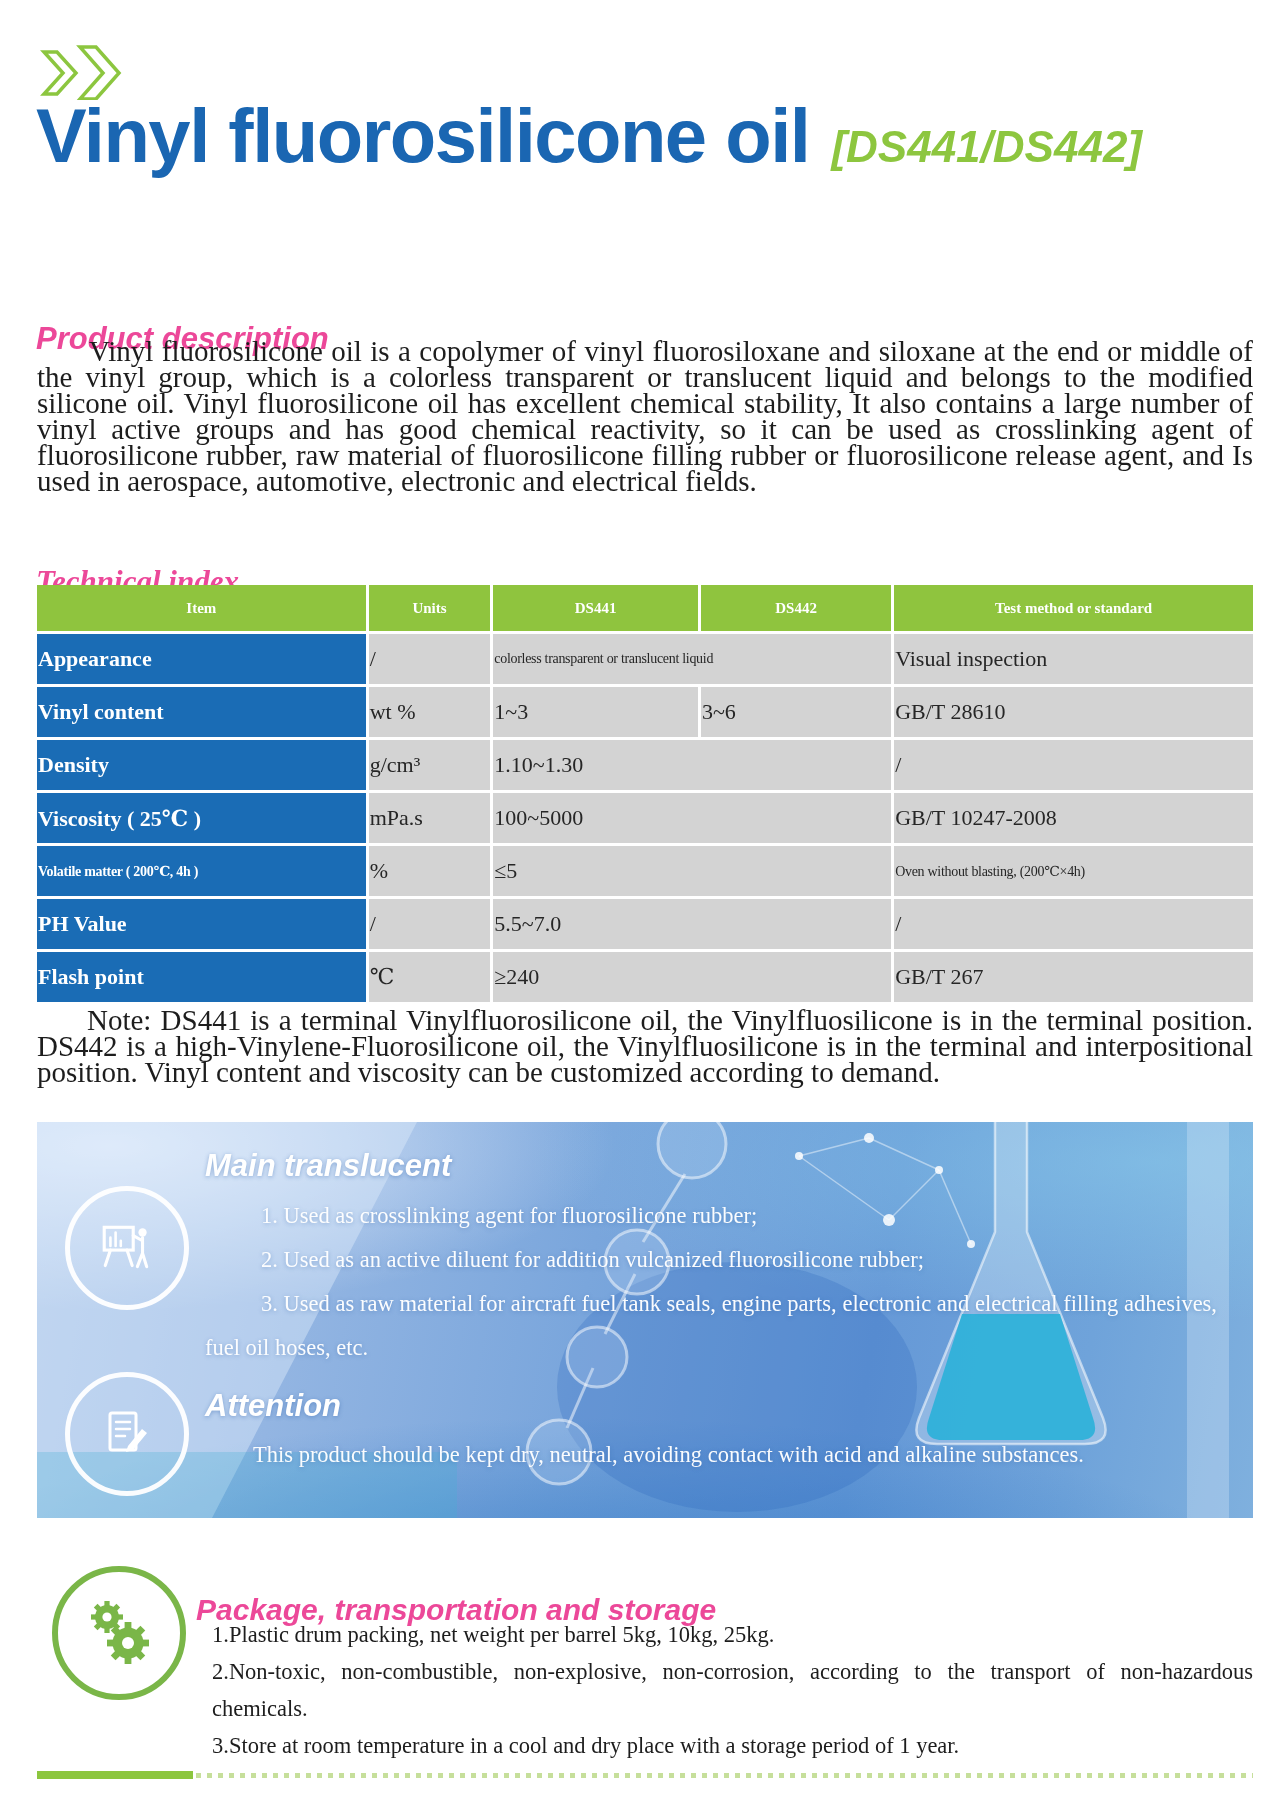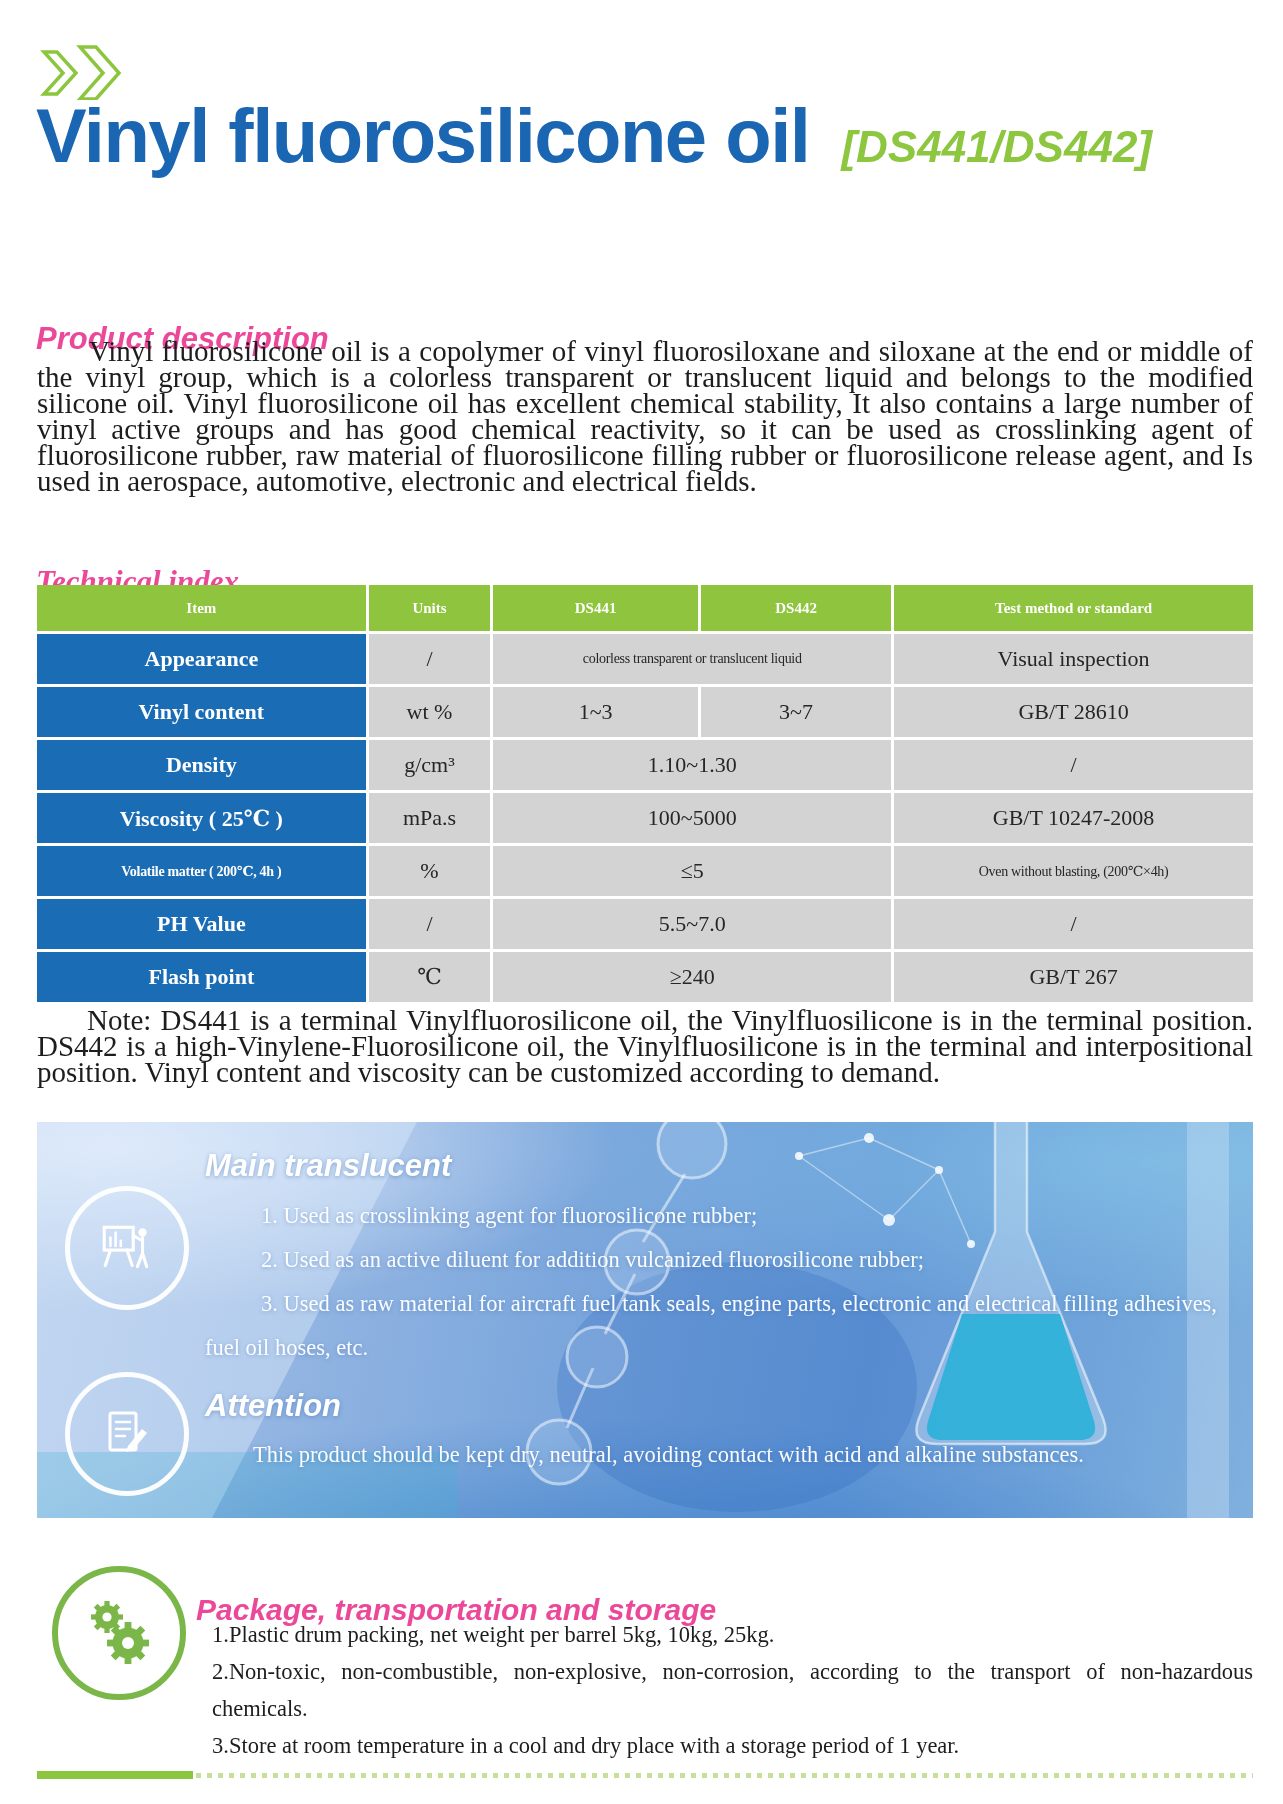--- a/index.html
+++ b/index.html
@@ -5,37 +5,37 @@
   html,body{margin:0;padding:0;background:#ffffff;}
   #page{position:relative;width:1283px;height:1804px;background:#fff;overflow:hidden;
         font-family:"Liberation Serif","DejaVu Serif",serif;color:#1c1c1c;}
 
   
   .chevrons{position:absolute;left:40px;top:42px;}
   .title-row{position:absolute;left:36px;top:92px;white-space:nowrap;}
   .title-main{font-family:"Liberation Sans","DejaVu Sans",sans-serif;font-weight:800;
               font-size:76px;letter-spacing:-1.5px;color:#1a66b2;}
   .title-model{font-family:"Liberation Sans","DejaVu Sans",sans-serif;font-style:italic;
-               font-weight:600;font-size:44px;color:#8dc63f;margin-left:32px;}
+               font-weight:600;font-size:44px;color:#8dc63f;margin-left:22px;}
 
   
   .sec-heading{position:absolute;font-family:"Liberation Sans","DejaVu Sans",sans-serif;
                font-style:italic;font-weight:700;font-size:31px;color:#ec4899;margin-top:28px;}
 
   
   .para{position:absolute;left:37px;width:1216px;font-size:29px;line-height:26px;
         text-align:justify;text-indent:52px;color:#1d1d1d;}
 
   
   .tech-table{position:absolute;left:34px;top:582px;width:1222px;
               border-collapse:separate;border-spacing:3px;table-layout:fixed;}
   .tech-table th{background:#8fc43e;color:#fff;font-weight:700;font-size:15px;
                  height:44px;text-align:center;vertical-align:middle;
                  font-family:"Liberation Serif","DejaVu Serif",serif;}
-  .tech-table td{height:48px;text-align:center;vertical-align:middle;font-size:22px;
+  .tech-table td{height:48px;text-align:left;vertical-align:middle;font-size:22px;
                  font-family:"Liberation Serif","DejaVu Serif",serif;}
   .tech-table td.item{background:#1a6cb5;color:#fff;font-weight:700;}
   .tech-table td.val{background:#d3d3d3;color:#262626;}
   .tech-table td.squeeze{font-size:14px;letter-spacing:-0.3px;}
 
   
   .hero{position:absolute;left:37px;top:1122px;width:1216px;height:396px;overflow:hidden;
         background:
           radial-gradient(115% 90% at 92% 10%, rgba(140,205,235,0.55) 0%, rgba(140,205,235,0) 45%),
           radial-gradient(80% 80% at 6% 6%, rgba(228,238,252,0.9) 0%, rgba(228,238,252,0) 52%),
@@ -103,21 +103,21 @@
     <tr>
       <td class="item">Appearance</td>
       <td class="val">/</td>
       <td class="val squeeze" colspan="2">colorless transparent or translucent liquid</td>
       <td class="val">Visual inspection</td>
     </tr>
     <tr>
       <td class="item">Vinyl content</td>
       <td class="val">wt %</td>
       <td class="val">1~3</td>
-      <td class="val">3~7</td>
+      <td class="val">3~6</td>
       <td class="val">GB/T 28610</td>
     </tr>
     <tr>
       <td class="item">Density</td>
       <td class="val">g/cm³</td>
       <td class="val" colspan="2">1.10~1.30</td>
       <td class="val">/</td>
     </tr>
     <tr>
       <td class="item">Viscosity ( 25℃ )</td>

